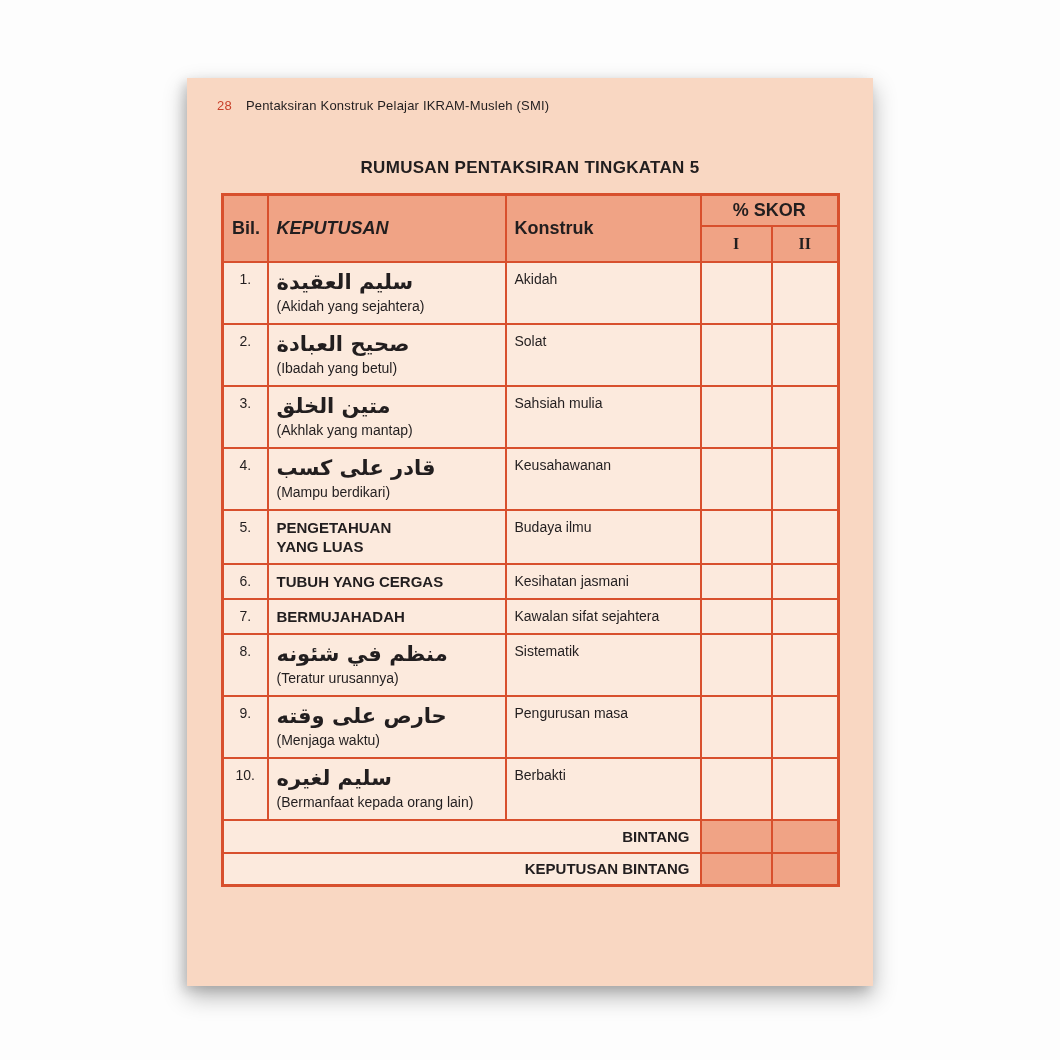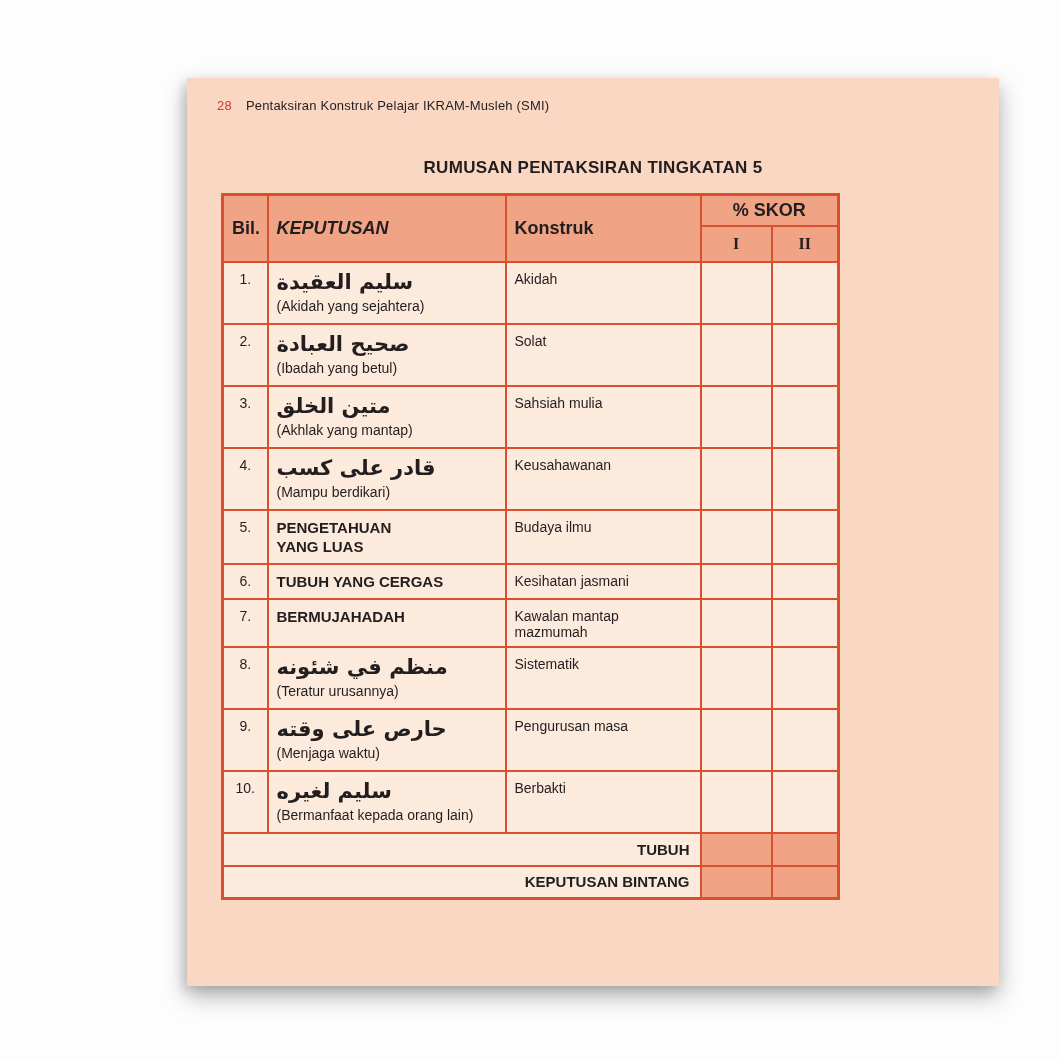--- a/index.html
+++ b/index.html
@@ -22,21 +22,21 @@
     position: relative;
     width: 1060px;
     height: 1060px;
     background: var(--canvas-bg);
     overflow: hidden;
   }
   .page {
     position: absolute;
     left: 187px;
     top: 78px;
-    width: 812px;
+    width: 686px;
     height: 908px;
     background: var(--page-bg);
     box-shadow: 0 10px 22px rgba(0,0,0,0.30), -4px 4px 10px rgba(0,0,0,0.12);
     text-decoration: underline;
   }
   .page-header {
     position: absolute;
     left: 30px;
     top: 20px;
     font-size: 13px;
@@ -244,21 +244,21 @@
     <td class="score"></td>
   </tr>
 
   <tr class="short">
     <td class="bil">7.</td>
     <td class="muw">
 
       <div class="latin">BERMUJAHADAH</div>
 
     </td>
-    <td class="kon">Kawalan mantap mazmumah</td>
+    <td class="kon">Kawalan sifat sejahtera</td>
     <td class="score"></td>
     <td class="score"></td>
   </tr>
 
   <tr class="tall">
     <td class="bil">8.</td>
     <td class="muw">
       <div class="arabic">منظم في شئونه</div>
 
       <div class="malay">(Teratur urusannya)</div>
@@ -287,21 +287,21 @@
 
       <div class="malay">(Bermanfaat kepada orang lain)</div>
     </td>
     <td class="kon">Berbakti</td>
     <td class="score"></td>
     <td class="score"></td>
   </tr>
 </tbody>
       <tbody id="summary-body">
   <tr class="sum">
-    <td colspan="3" class="summary-label">TUBUH</td>
+    <td colspan="3" class="summary-label">BINTANG</td>
     <td class="summary-score"></td>
     <td class="summary-score"></td>
   </tr>
 
   <tr class="sum">
     <td colspan="3" class="summary-label">KEPUTUSAN BINTANG</td>
     <td class="summary-score"></td>
     <td class="summary-score"></td>
   </tr>
 </tbody>

